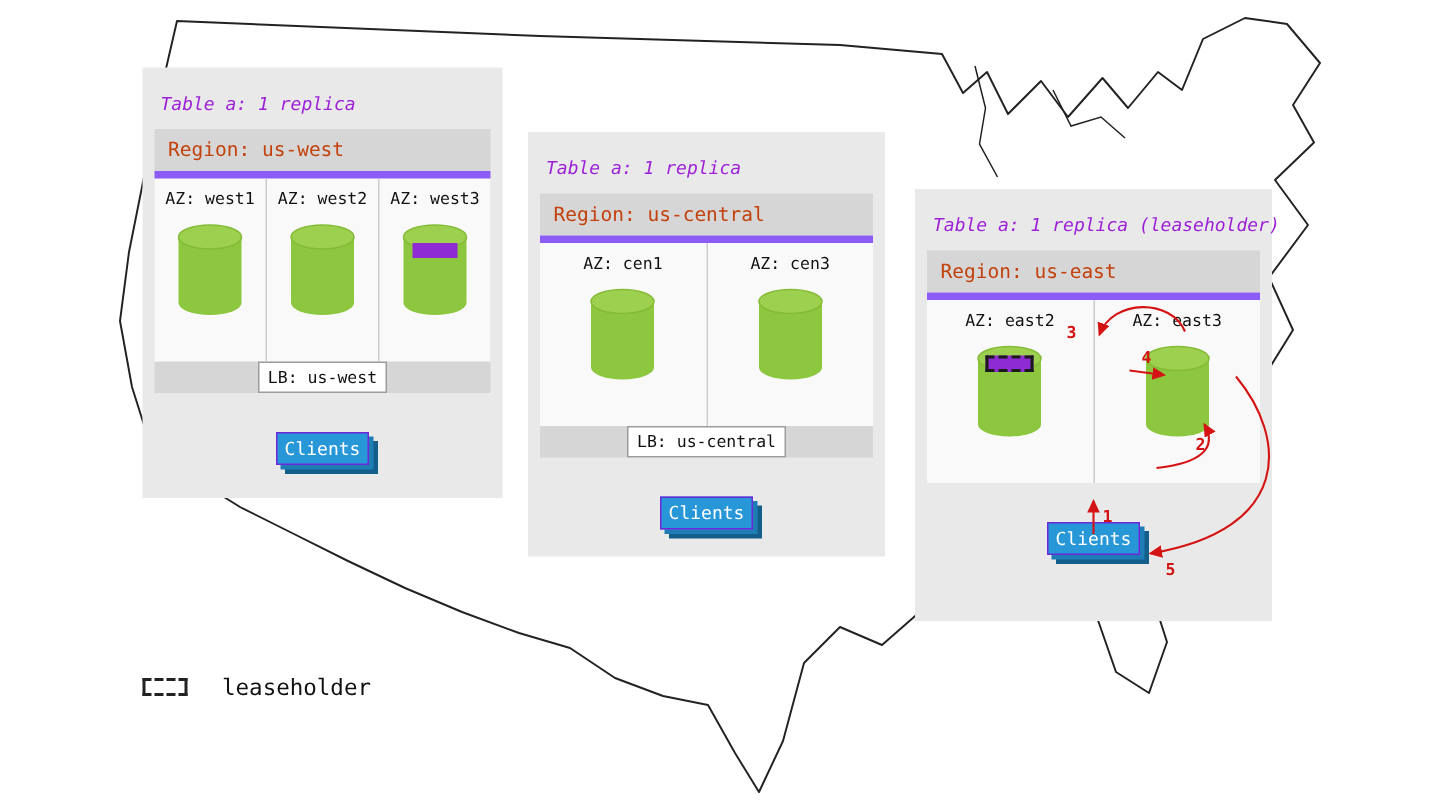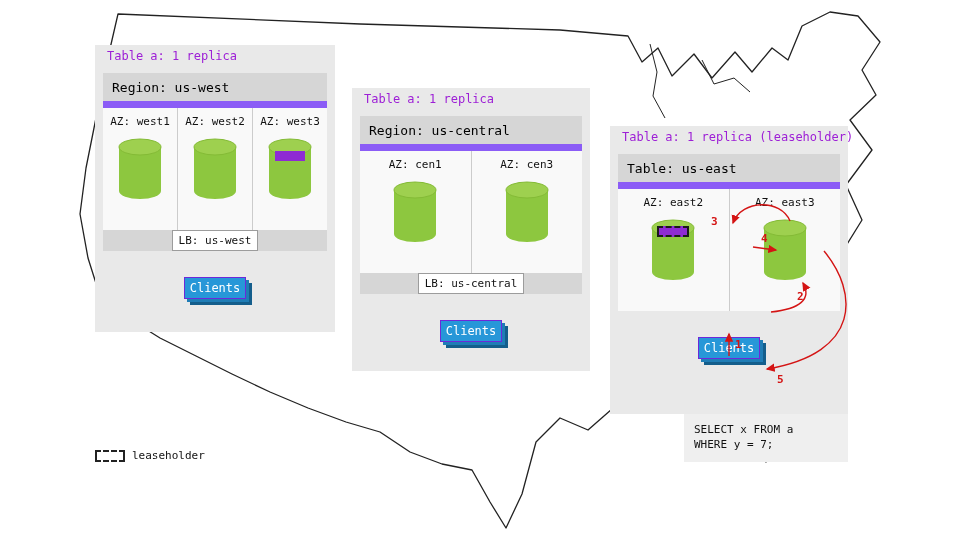--- a/index.html
+++ b/index.html
@@ -8,24 +8,24 @@
     position:relative; width:960px; height:540px; overflow:hidden; background:#fff;
     font-family:"DejaVu Sans Mono","Liberation Mono",monospace; color:#111;
   }
   svg.map { position:absolute; left:0; top:0; }
 
   .panel { position:absolute; background:#e9e9e9; }
   .panel-west    { left:95px;  top:45px;  width:240px; height:287px; }
   .panel-central { left:352px; top:88px;  width:238px; height:283px; }
   .panel-east    { left:610px; top:126px; width:238px; height:288px; }
 
-  .table-label { margin:4px 0 10px 12px; font-size:12px; color:#9d1fd6; white-space:nowrap; }
+  .table-label { margin:17px 0 10px 12px; font-size:12px; color:#9d1fd6; white-space:nowrap;font-style:italic; }
   .region-box { margin:0 8px; background:#d6d6d6; }
-  .region-title { font-size:13px; color:#000000; padding:7px 9px 6px; }
-  .az-row { display:flex; background:#f9f9f9; border-top:7px solid #8b5cf6; }
+  .region-title { font-size:13px; color:#c2410c; padding:7px 9px 6px; }
+  .az-row { display:flex; background:#f9f9f9; border-top:5px solid #8b5cf6; }
   .az { flex:1; height:122px; display:flex; flex-direction:column; align-items:center; padding-top:7px; }
   .az + .az { border-left:1px solid #cccccc; }
   .az-label { font-size:11px; margin-bottom:10px; white-space:nowrap; }
 
   .cyl { position:relative; width:46px; height:62px; }
   .stripe { position:absolute; left:50%; transform:translateX(-50%); top:13px;
             width:30px; height:10px; background:#8e2bd3; }
   .stripe.leaseholder { top:7px; width:32px; height:11px; border:2px dashed #1a1a1a; }
 
   .lb { width:fit-content; margin:0 auto; background:#ffffff; border:1px solid #9c9c9c;
@@ -39,21 +39,21 @@
              background:#efefef; font-size:11px; padding:8px 0 0 10px; line-height:15px; }
 
   svg.arrows { position:absolute; left:0; top:0; pointer-events:none; }
   .step { position:absolute; color:#d41414; font-size:11px; font-weight:bold; }
   .step-1 { left:735px; top:338px; }
   .step-2 { left:797px; top:290px; }
   .step-3 { left:711px; top:215px; }
   .step-4 { left:761px; top:232px; }
   .step-5 { left:777px; top:373px; }
 
-  .legend { position:absolute; left:95px; top:449px; display:flex; align-items:center; gap:7px; font-size:11px; }
+  .legend { position:absolute; left:95px; top:449px; display:flex; align-items:center; gap:23px; font-size:15px; }
   .legend-swatch { width:30px; height:12px; background:#fff; border:2px dashed #222; }
 </style>
 </head>
 <body>
 
 <div class="stage">
 
   <svg class="map" width="960" height="540" viewBox="0 0 960 540">
     <path d="M118 14 L360 24 L560 30 L628 36 L642 62 L658 48 L672 76 L694 54 L712 78 L735 52
              L752 72 L772 48 L788 60 L802 26 L830 12 L858 16 L880 42 L862 70 L876 95 L850 120
@@ -129,21 +129,21 @@
         </div>
       </div>
       <div class="lb">LB: us-central</div>
     </div>
     <div class="clients">Clients</div>
   </section>
 
   <section class="panel panel-east">
     <div class="table-label">Table a: 1 replica (leaseholder)</div>
     <div class="region-box">
-      <div class="region-title">Table: us-east</div>
+      <div class="region-title">Region: us-east</div>
       <div class="az-row">
         <div class="az">
           <div class="az-label">AZ: east2</div>
           <div class="cyl">
             <svg viewBox="0 0 46 62" width="46" height="62">
               <path d="M2 9 L2 53 A21 8 0 0 0 44 53 L44 9 Z" fill="#8dc73f"></path>
               <ellipse cx="23" cy="9" rx="21" ry="8" fill="#9ed04f" stroke="#84bb36" stroke-width="1"></ellipse>
             </svg>
             <div class="stripe leaseholder"></div>
           </div>
@@ -155,24 +155,20 @@
               <path d="M2 9 L2 53 A21 8 0 0 0 44 53 L44 9 Z" fill="#8dc73f"></path>
               <ellipse cx="23" cy="9" rx="21" ry="8" fill="#9ed04f" stroke="#84bb36" stroke-width="1"></ellipse>
             </svg>
           </div>
         </div>
       </div>
     </div>
     <div class="clients">Clients</div>
   </section>
 
-  <div class="sql-box">
-    <div>SELECT x FROM a</div>
-    <div>WHERE y = 7;</div>
-  </div>
 
   <svg class="arrows" width="960" height="540" viewBox="0 0 960 540">
     <defs>
       <marker id="ah" markerWidth="8" markerHeight="8" refX="5.5" refY="3" orient="auto">
         <path d="M0,0 L6.5,3 L0,6 Z" fill="#d41414"></path>
       </marker>
     </defs>
     <path d="M729 356 L729 334" fill="none" stroke="#d41414" stroke-width="1.4" marker-end="url(#ah)"></path>
     <path d="M771 312 C800 309 812 299 803 283" fill="none" stroke="#d41414" stroke-width="1.4" marker-end="url(#ah)"></path>
     <path d="M790 221 C781 199 742 199 733 223" fill="none" stroke="#d41414" stroke-width="1.4" marker-end="url(#ah)"></path>

